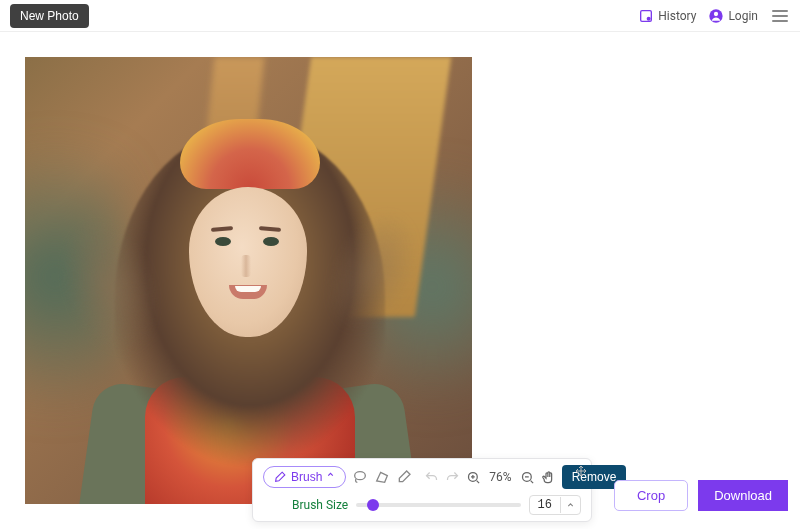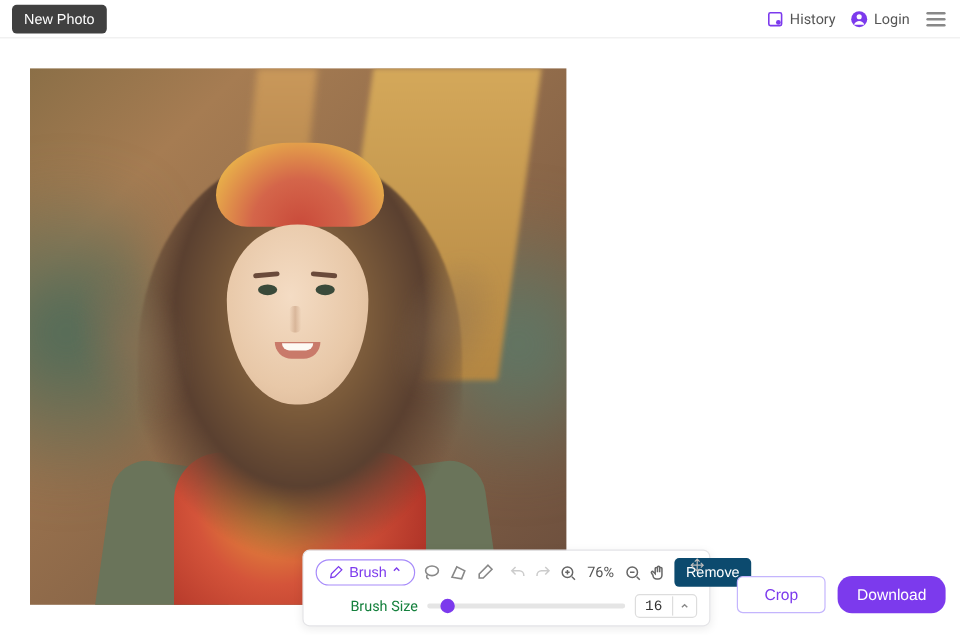--- a/index.html
+++ b/index.html
@@ -172,21 +172,21 @@
   .size-step { padding:2px 5px; border-left:1px solid #ddd; color:#888; cursor:pointer;}
   .right-actions {
     position:absolute; right:12px; bottom:18px; display:flex; gap:10px;
   }
   .crop-btn {
     background:#fff; color:#7c3aed; border:1px solid #c4b5fd;
     padding:7px 22px; border-radius:5px; font-size:13px; cursor:pointer;
   }
   .download-btn {
     background:#7c3aed; color:#fff; border:none;
-    padding:7px 16px; border-radius:12px; font-size:13px; cursor:pointer;
+    padding:7px 16px; border-radius:0; font-size:13px; cursor:pointer;
   }
   svg { display:block; }
 </style>
 </head>
 <body>
 
 <div class="header">
   <button class="new-photo-btn">New Photo</button>
   <div class="header-right">
     <div class="header-item">

